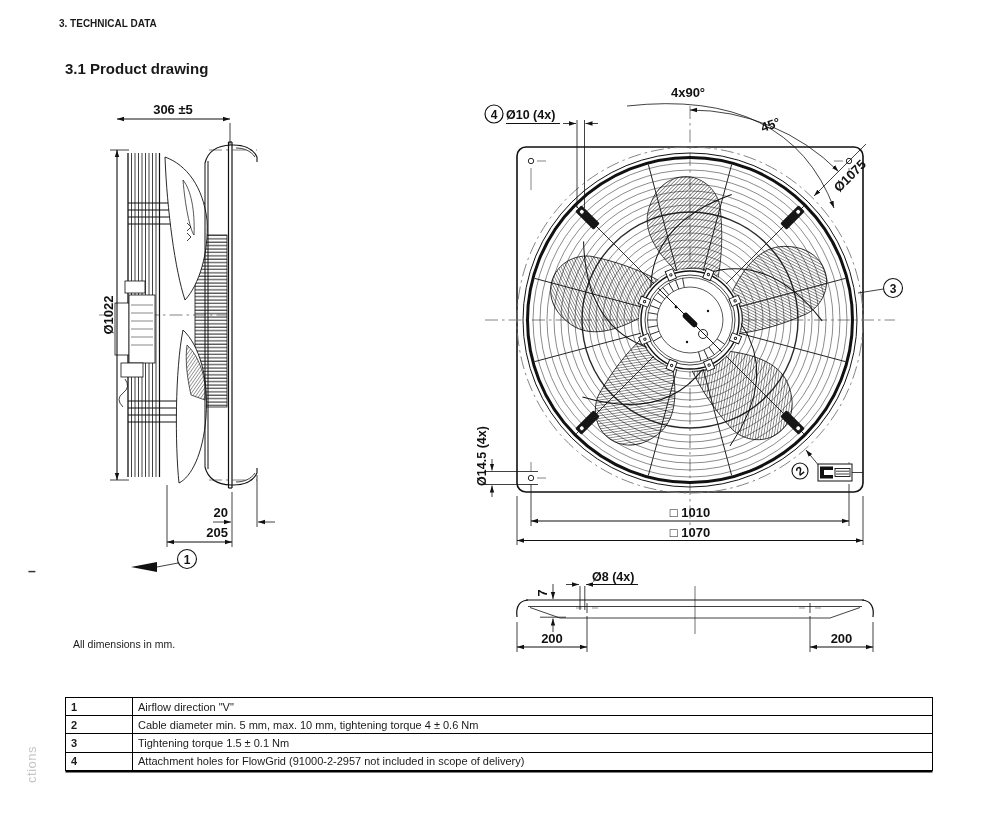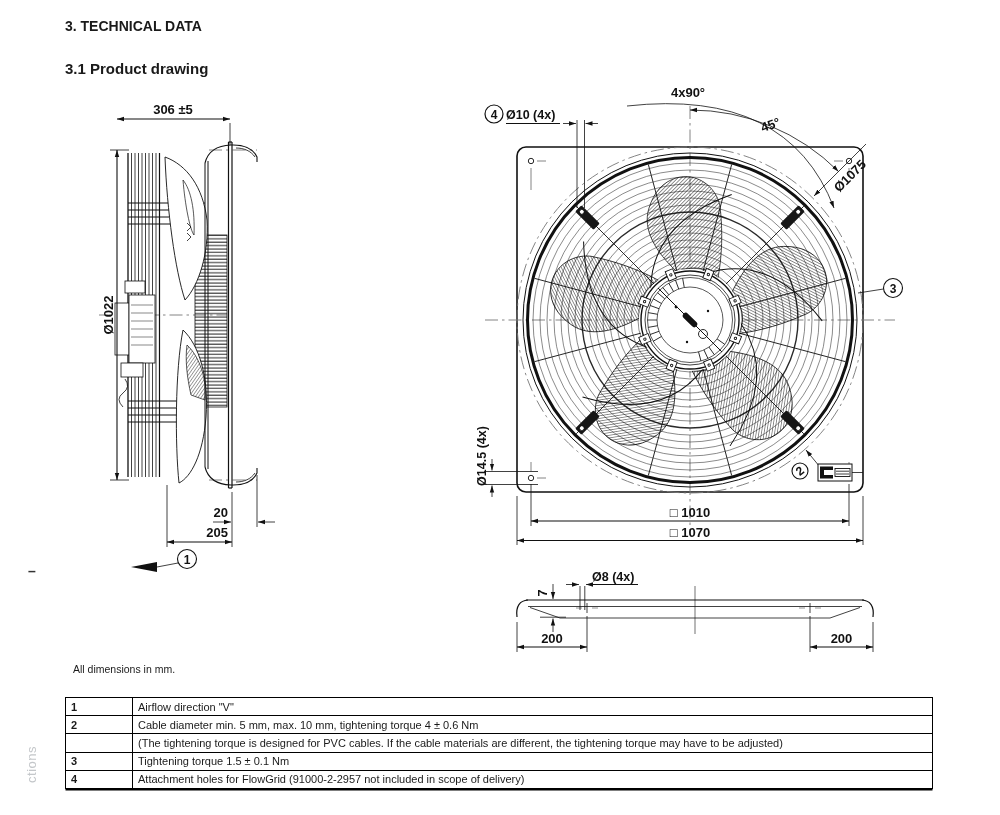--- a/index.html
+++ b/index.html
@@ -1,20 +1,20 @@
 <!DOCTYPE html>
 <html><head>
 <meta charset="utf-8">
 <style>
   html,body{margin:0;padding:0;background:#ffffff;}
   .page{position:relative;width:1000px;height:815px;background:#fff;overflow:hidden;
         font-family:"Liberation Sans",sans-serif;color:#1a1a1a;}
-  .h1{position:absolute;left:65px;top:18px;font-size:14px;font-weight:bold;}
+  .h1{position:absolute;left:59px;top:18px;font-size:10px;font-weight:bold;}
   .h2{position:absolute;left:65px;top:60px;font-size:15px;font-weight:bold;}
-  .note{position:absolute;left:73px;top:663px;font-size:10.5px;}
+  .note{position:absolute;left:73px;top:638px;font-size:10.5px;}
   .wm{position:absolute;left:24px;top:746px;writing-mode:vertical-rl;transform:rotate(180deg);
       color:#c4c7ca;font-size:13px;letter-spacing:.5px;}
   .mdash{position:absolute;left:28px;top:563px;font-size:14px;font-weight:bold;color:#333;}
   svg{position:absolute;}
   #sideview{left:95px;top:95px;}
   #frontview{left:470px;top:80px;}
   #profileview{left:470px;top:560px;}
   .legend{position:absolute;left:65px;top:697px;width:868px;border-collapse:collapse;
           font-size:11px;}
   .legend td{border:1px solid #000;padding:0 5px;height:17.2px;line-height:12px;}
@@ -436,24 +436,20 @@
     <tbody>
       <tr>
         <td class="ref">1</td>
         <td>Airflow direction "V"</td>
       </tr>
       <tr>
         <td class="ref">2</td>
         <td>Cable diameter min. 5 mm, max. 10 mm, tightening torque 4 ± 0.6 Nm</td>
       </tr>
       <tr>
-        <td class="ref"></td>
-        <td>(The tightening torque is designed for PVC cables. If the cable materials are different, the tightening torque may have to be adjusted)</td>
-      </tr>
-      <tr>
         <td class="ref">3</td>
         <td>Tightening torque 1.5 ± 0.1 Nm</td>
       </tr>
       <tr>
         <td class="ref">4</td>
         <td>Attachment holes for FlowGrid (91000-2-2957 not included in scope of delivery)</td>
       </tr>
     </tbody>
   </table>
 

